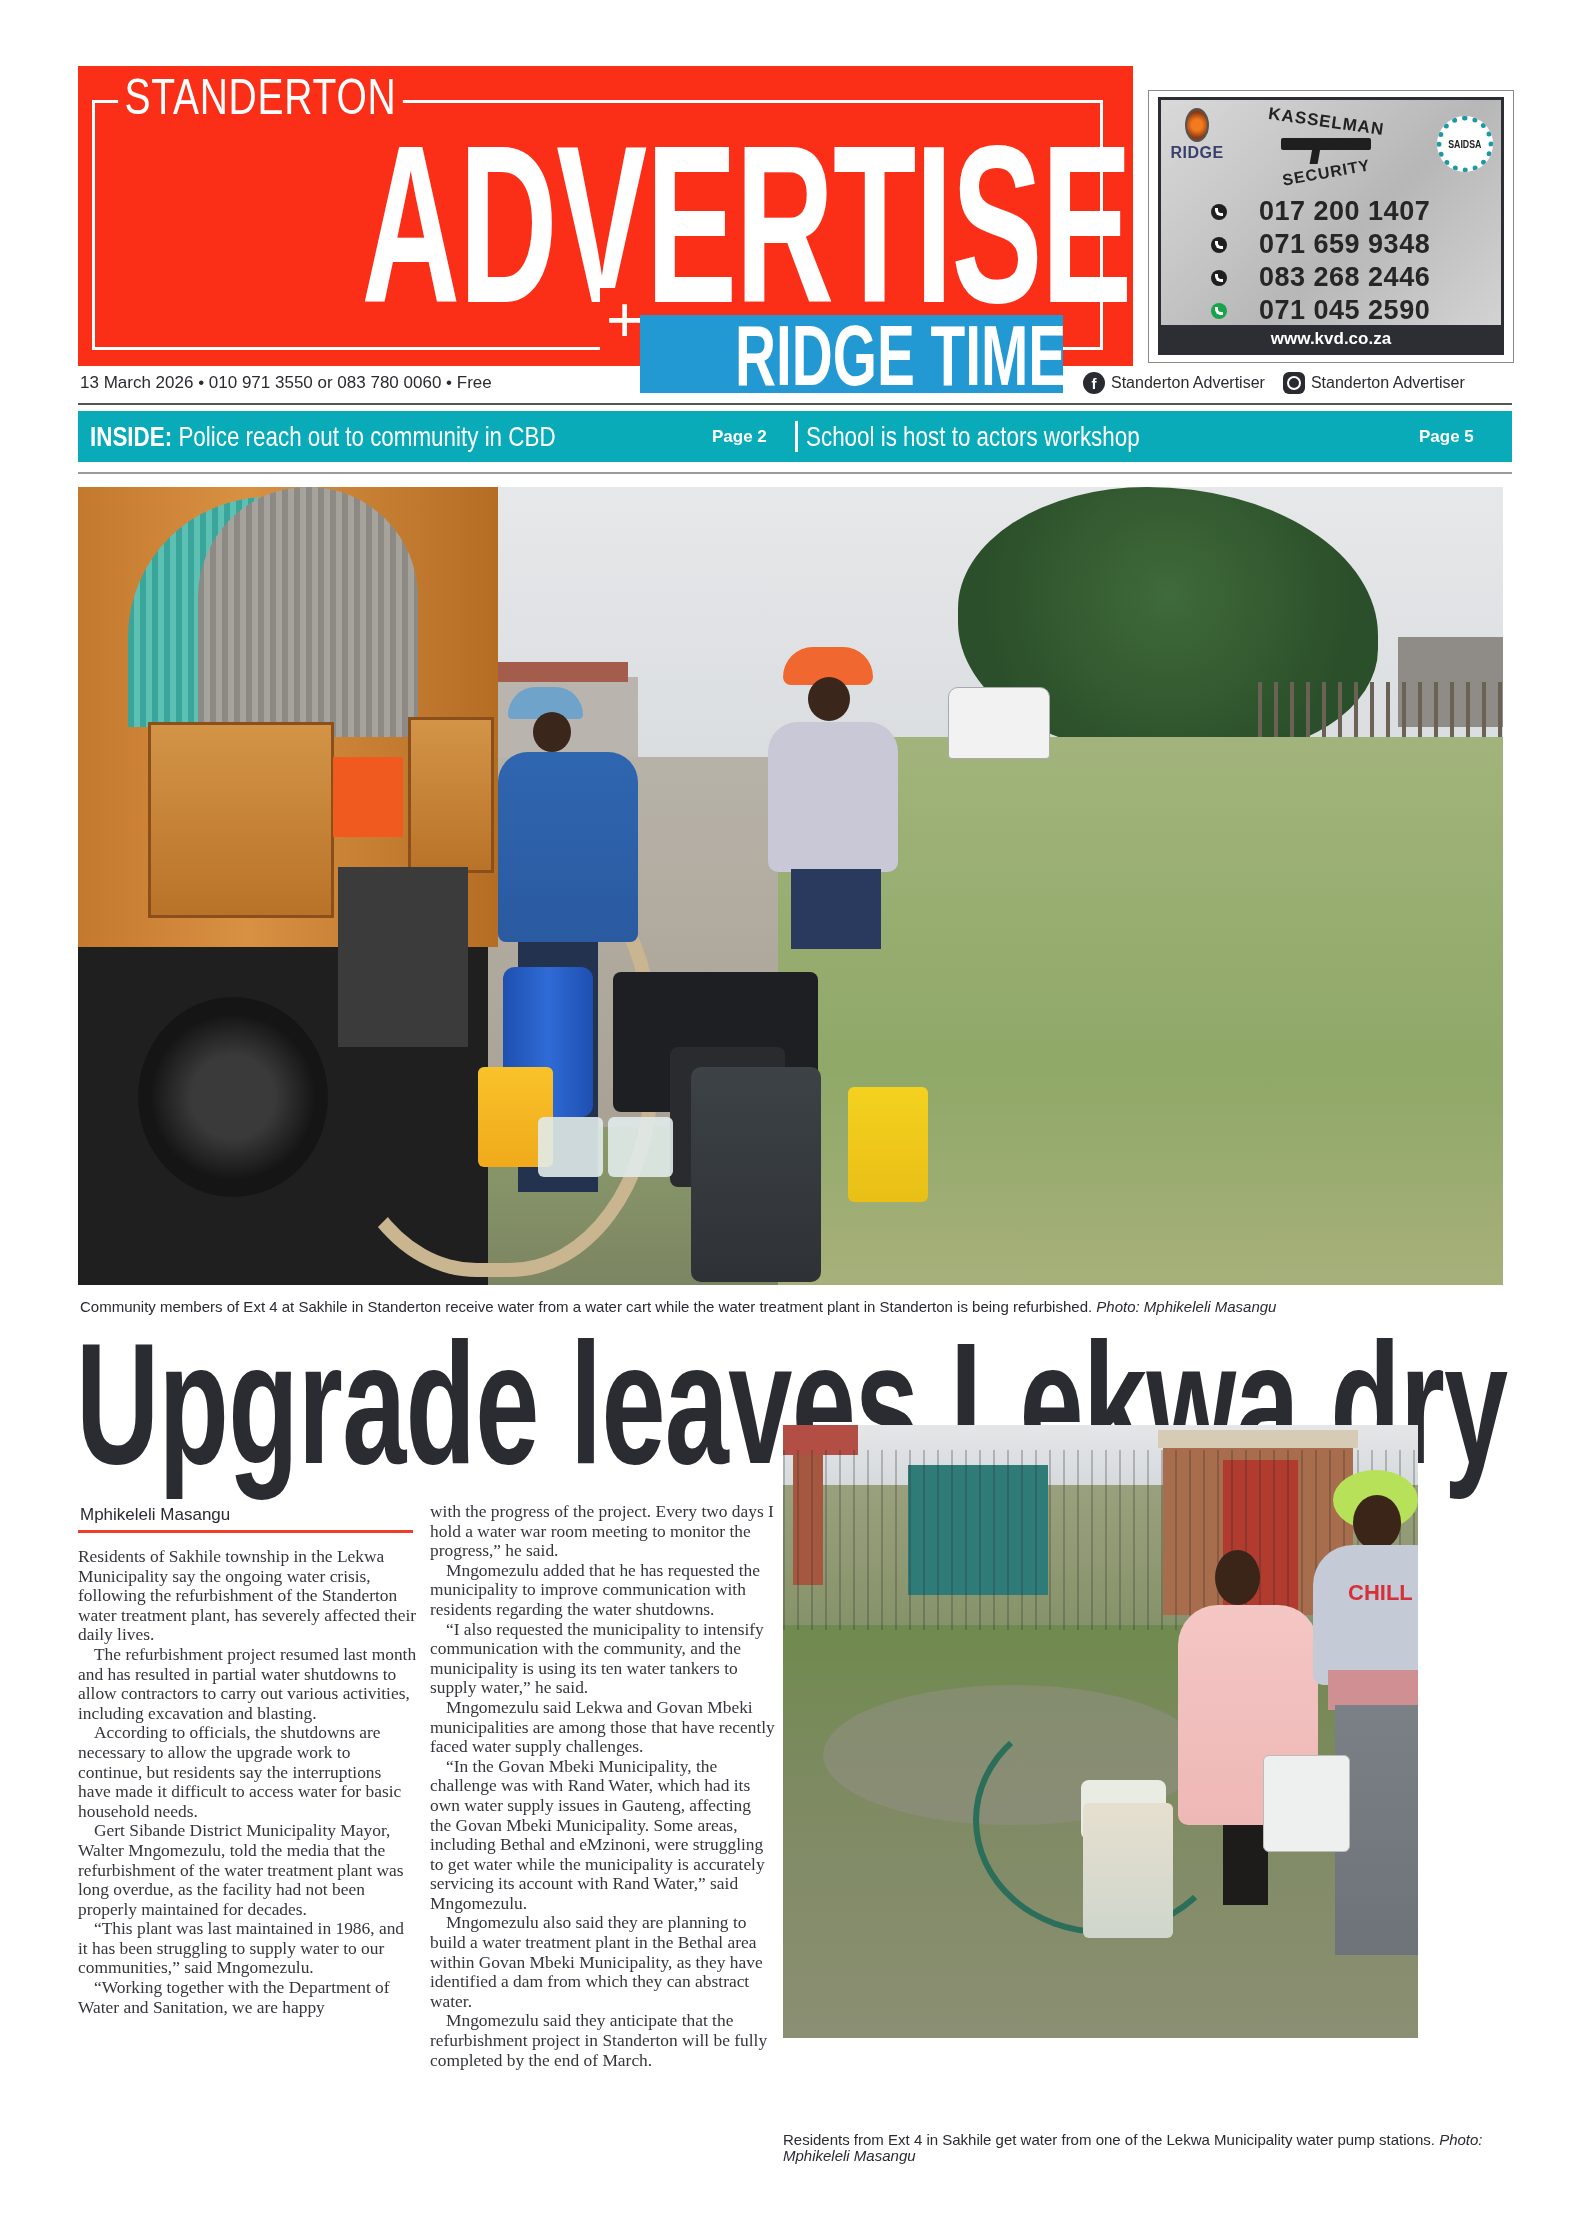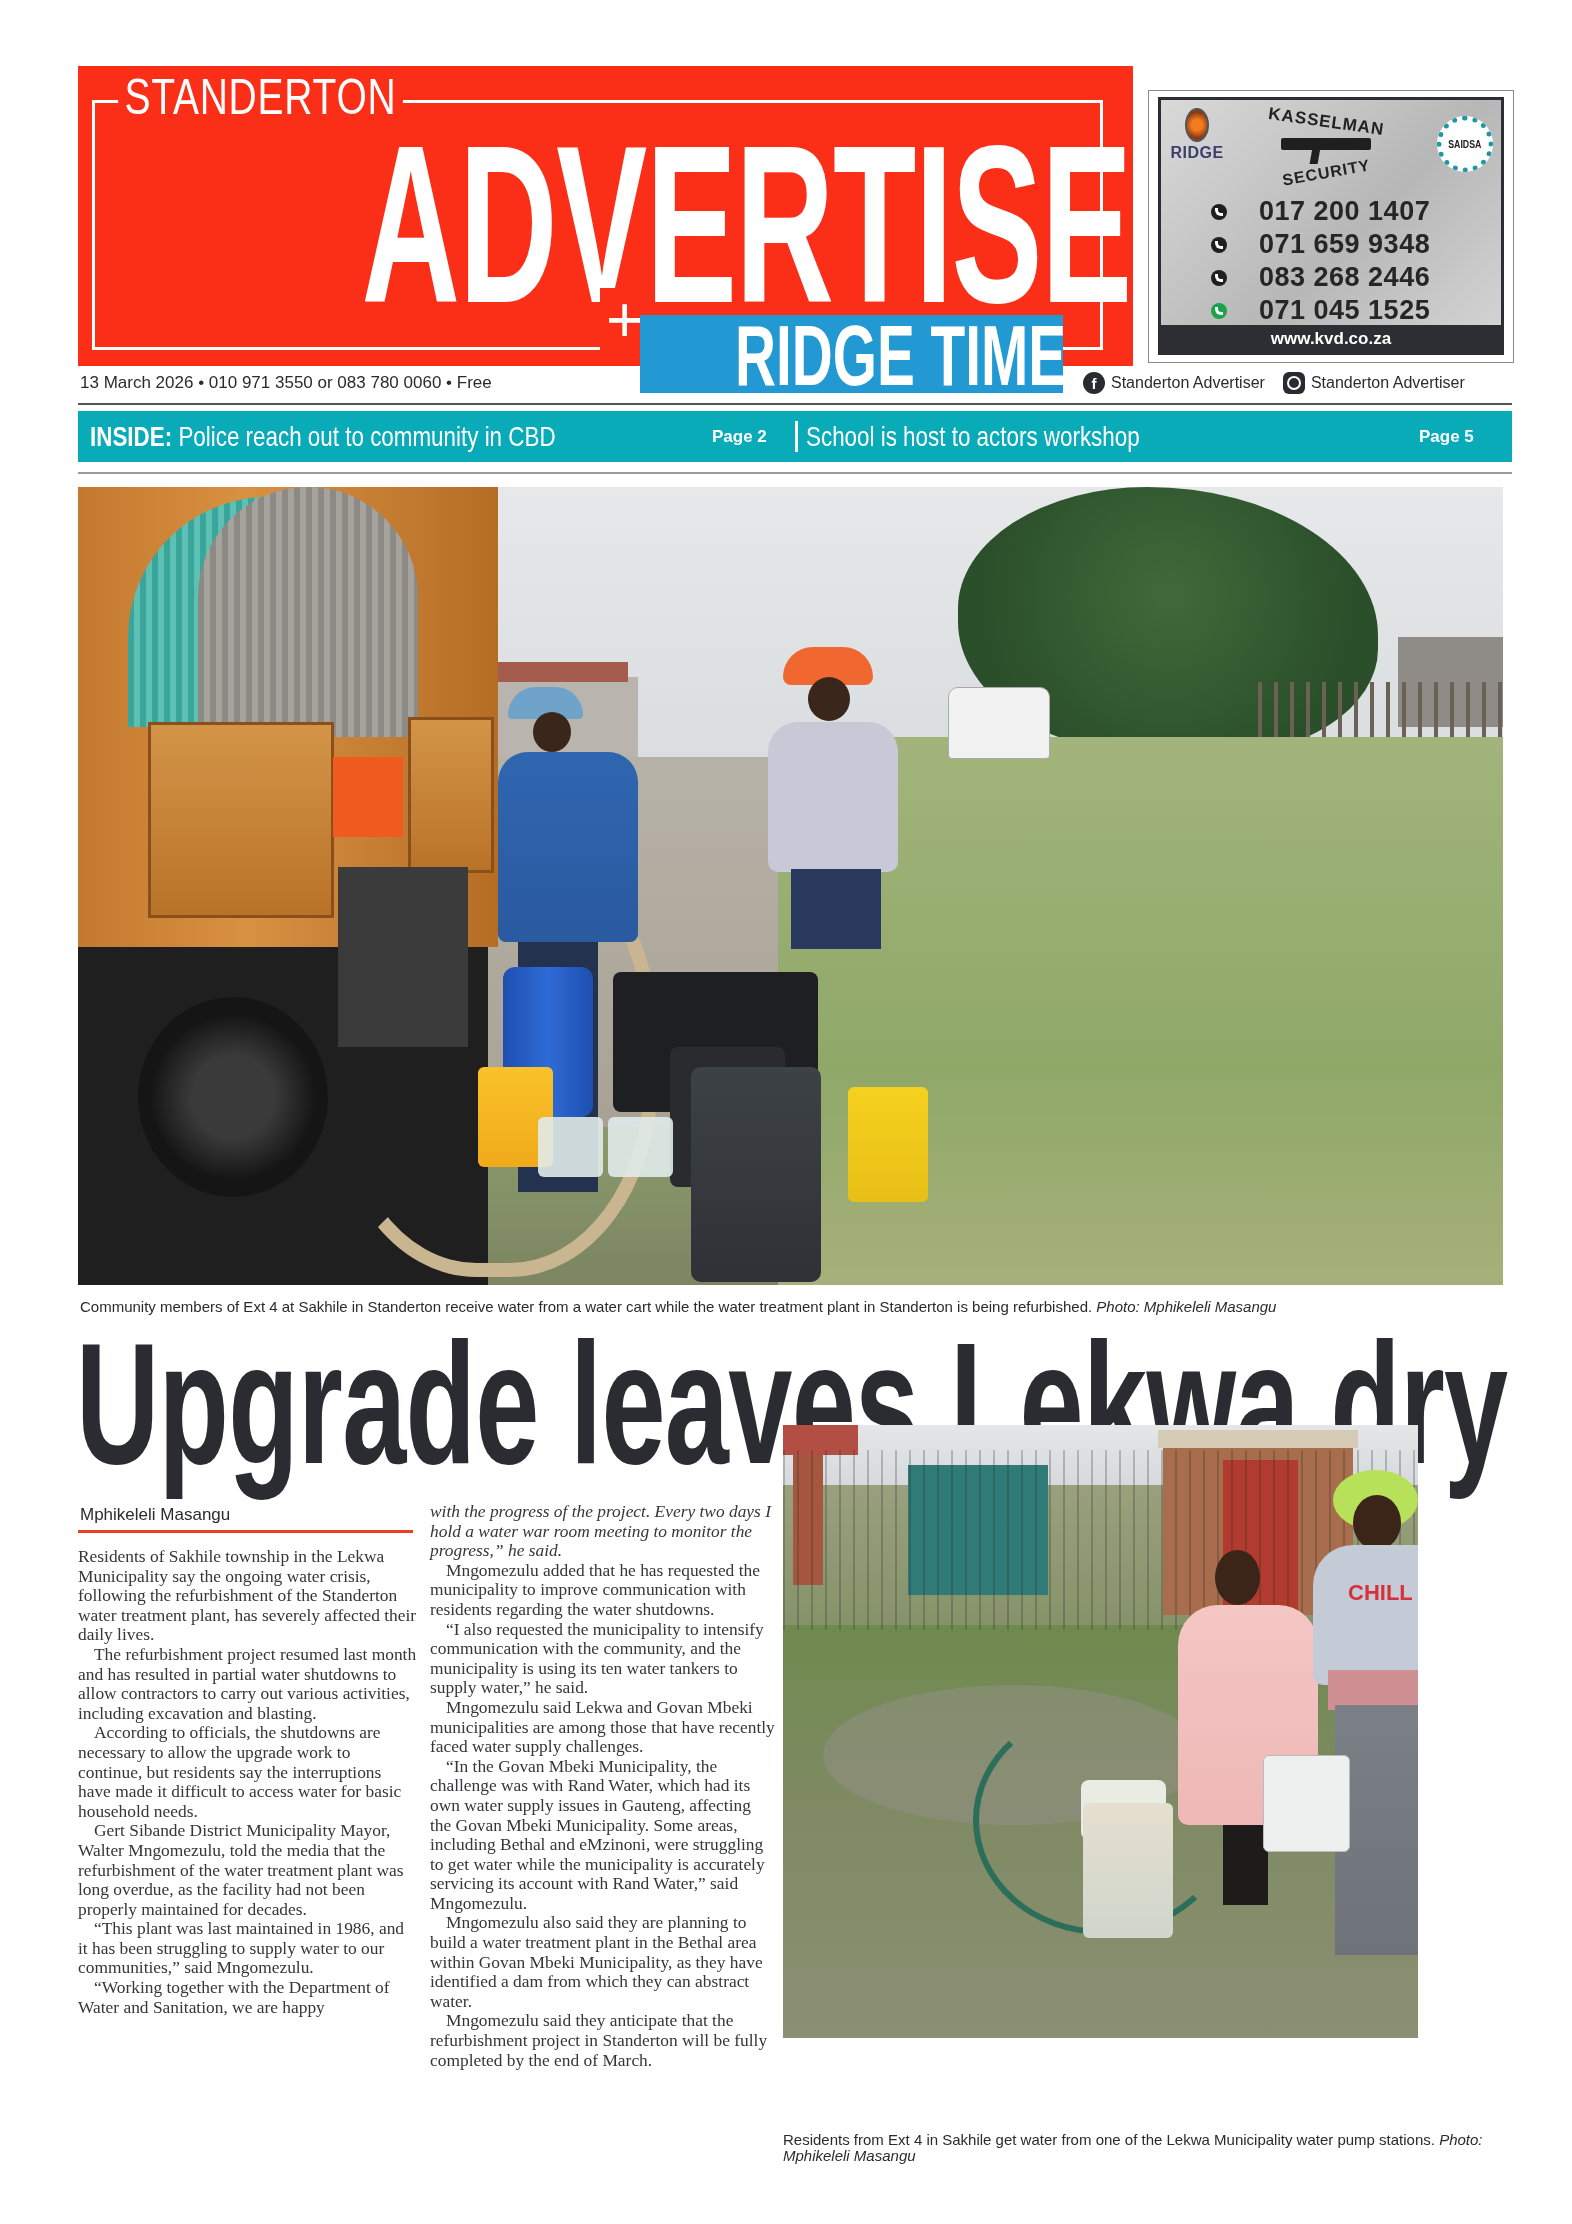--- a/index.html
+++ b/index.html
@@ -67,21 +67,21 @@
 
   #headline { left: 76px; top: 1318px; width: 1440px; height: 170px; white-space: nowrap; color: #2b2c32; font-weight: bold; font-size: 172px; line-height: 170px; letter-spacing: -1px; }
   #headline span { display: inline-block; transform: scaleX(0.67); transform-origin: left top; }
 
   #byline { left: 80px; top: 1505px; font-size: 17px; color: #2a2b30; }
   #byline-rule { left: 78px; top: 1530px; width: 335px; height: 3px; background: #ef3e28; }
 
   .col { font-family: "Liberation Serif", serif; font-size: 17.4px; line-height: 19.6px; color: #35363b; }
   .col p { margin: 0; text-indent: 16px; }
   .col p.first { text-indent: 0; }
-  .col p.cont { text-indent: 0; font-style: italic; }
+  .col p.cont { text-indent: 0; }
   #col1 { left: 78px; top: 1547px; width: 340px; }
   #col2 { left: 430px; top: 1502px; width: 345px; }
 </style>
 </head>
 <body>
 
 <div id="masthead" class="abs">
   <div class="frame"></div>
   <div class="top-word"><span>STANDERTON</span></div>
   <div class="big-word"><span>ADVERTISER</span></div>
@@ -112,21 +112,21 @@
       <div class="phone-row">
           <span class="phone-ic"></span>
           <span class="phone-num">071 659 9348</span>
         </div>
       <div class="phone-row">
           <span class="phone-ic"></span>
           <span class="phone-num">083 268 2446</span>
         </div>
       <div class="phone-row">
           <span class="phone-ic wa"></span>
-          <span class="phone-num">071 045 1525</span>
+          <span class="phone-num">071 045 2590</span>
         </div>
     </div>
     <div class="web">www.kvd.co.za</div>
   </div>
 </div>
 
 <div id="social" class="abs">
   <span class="soc-ic">f</span>
   <span style="margin-right:18px;">Standerton Advertiser</span>
   <span class="soc-ic soc-ig"></span>

